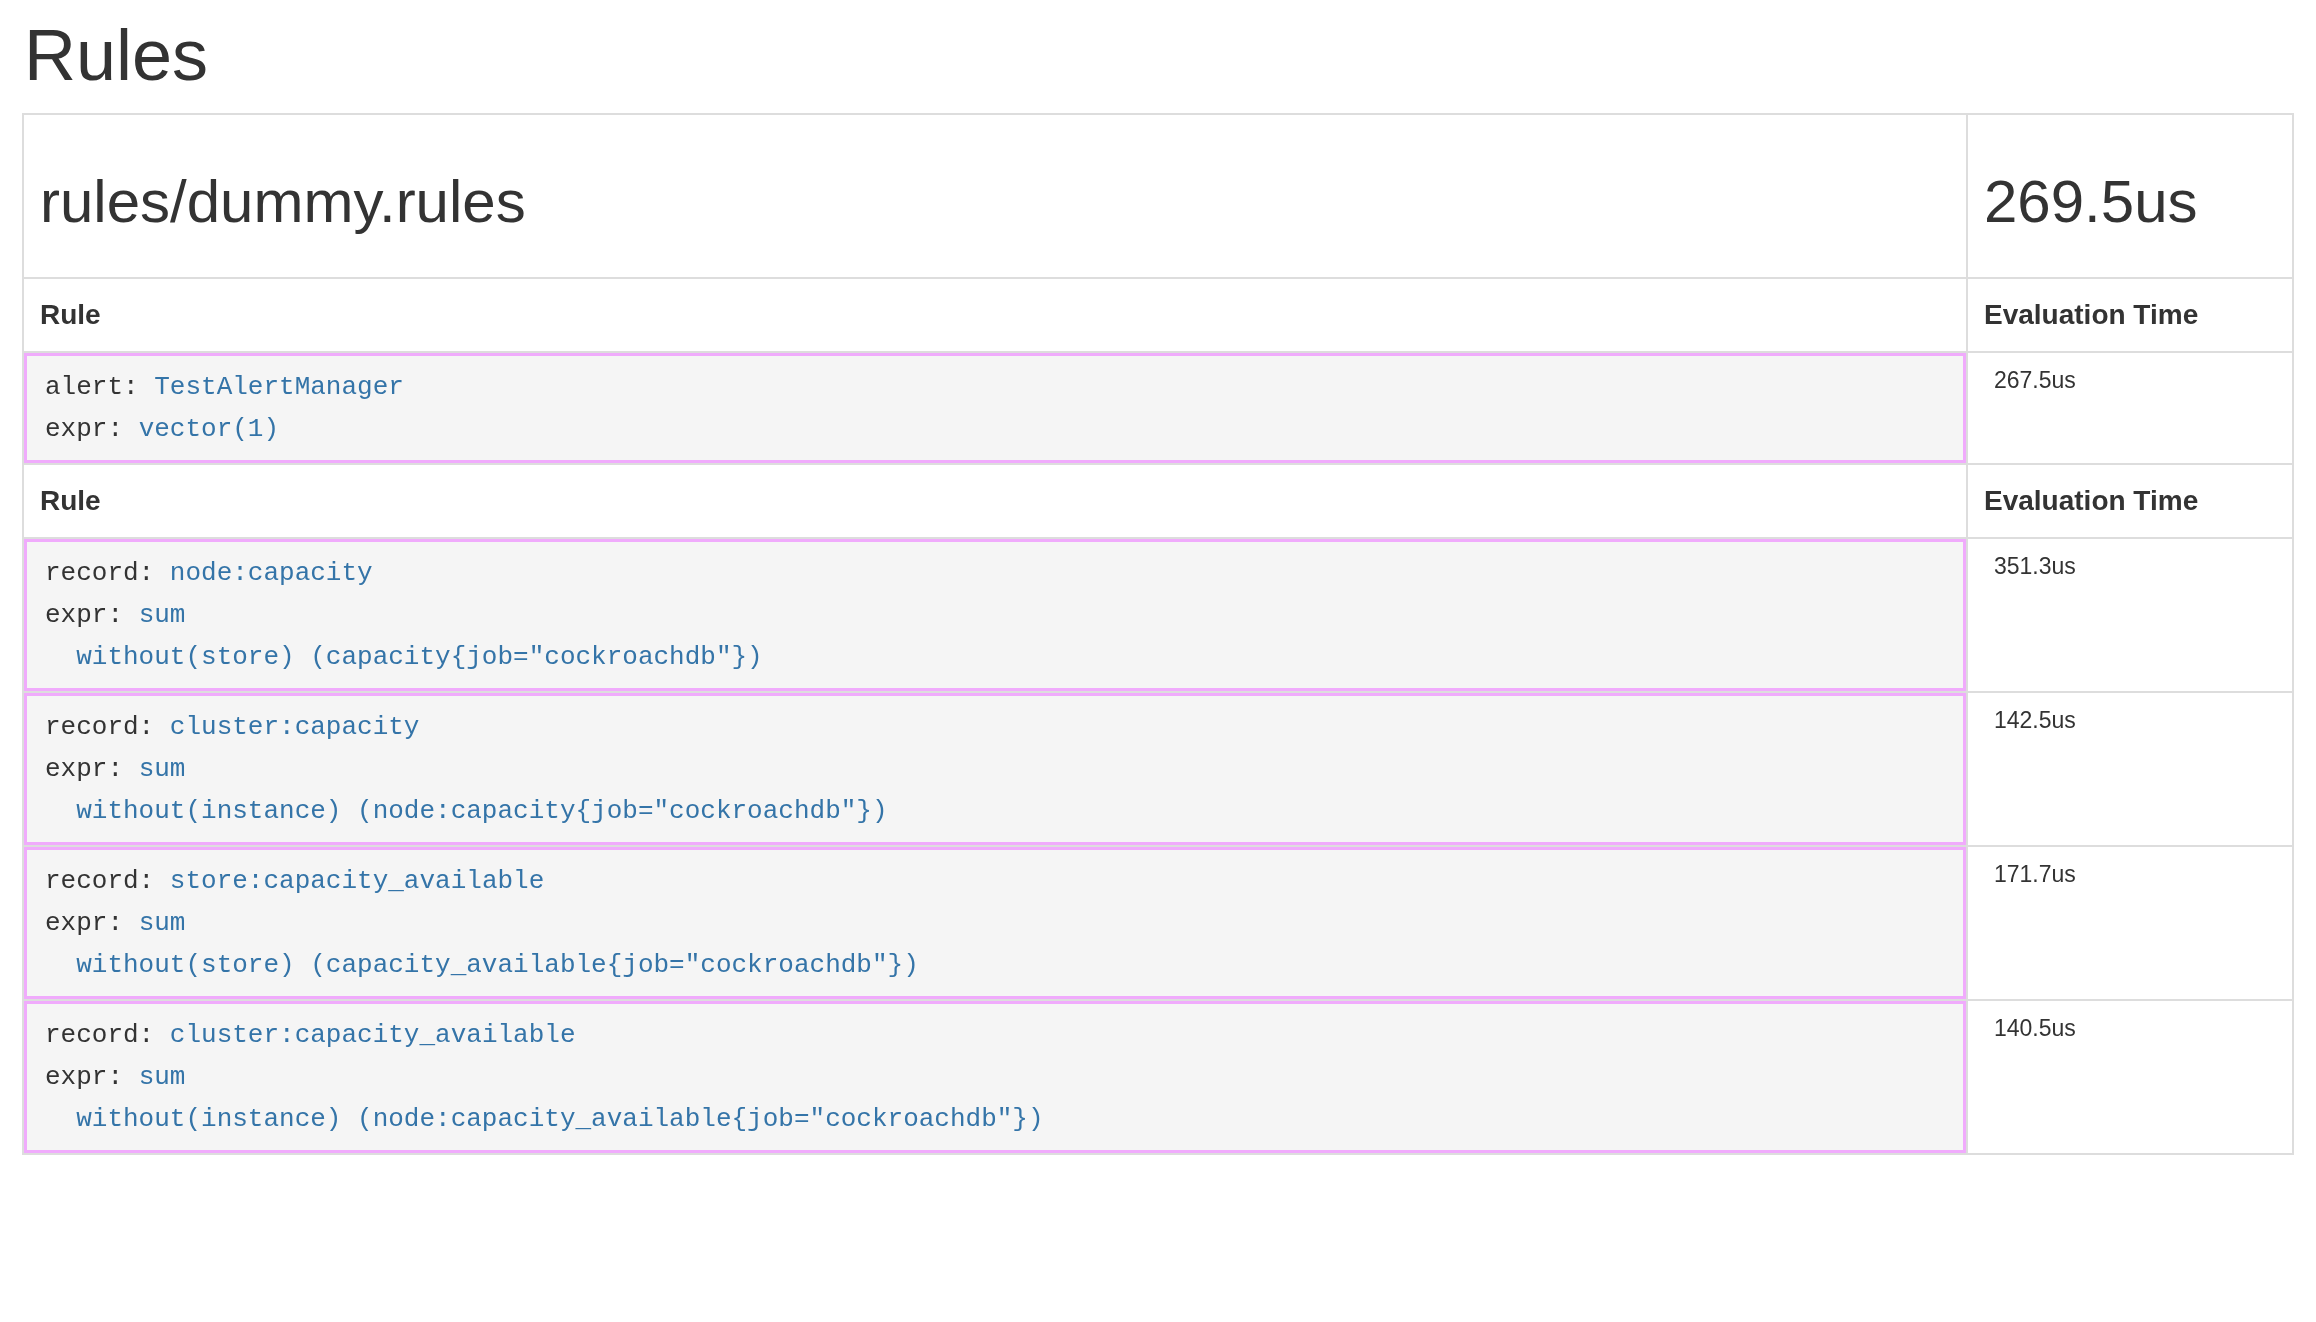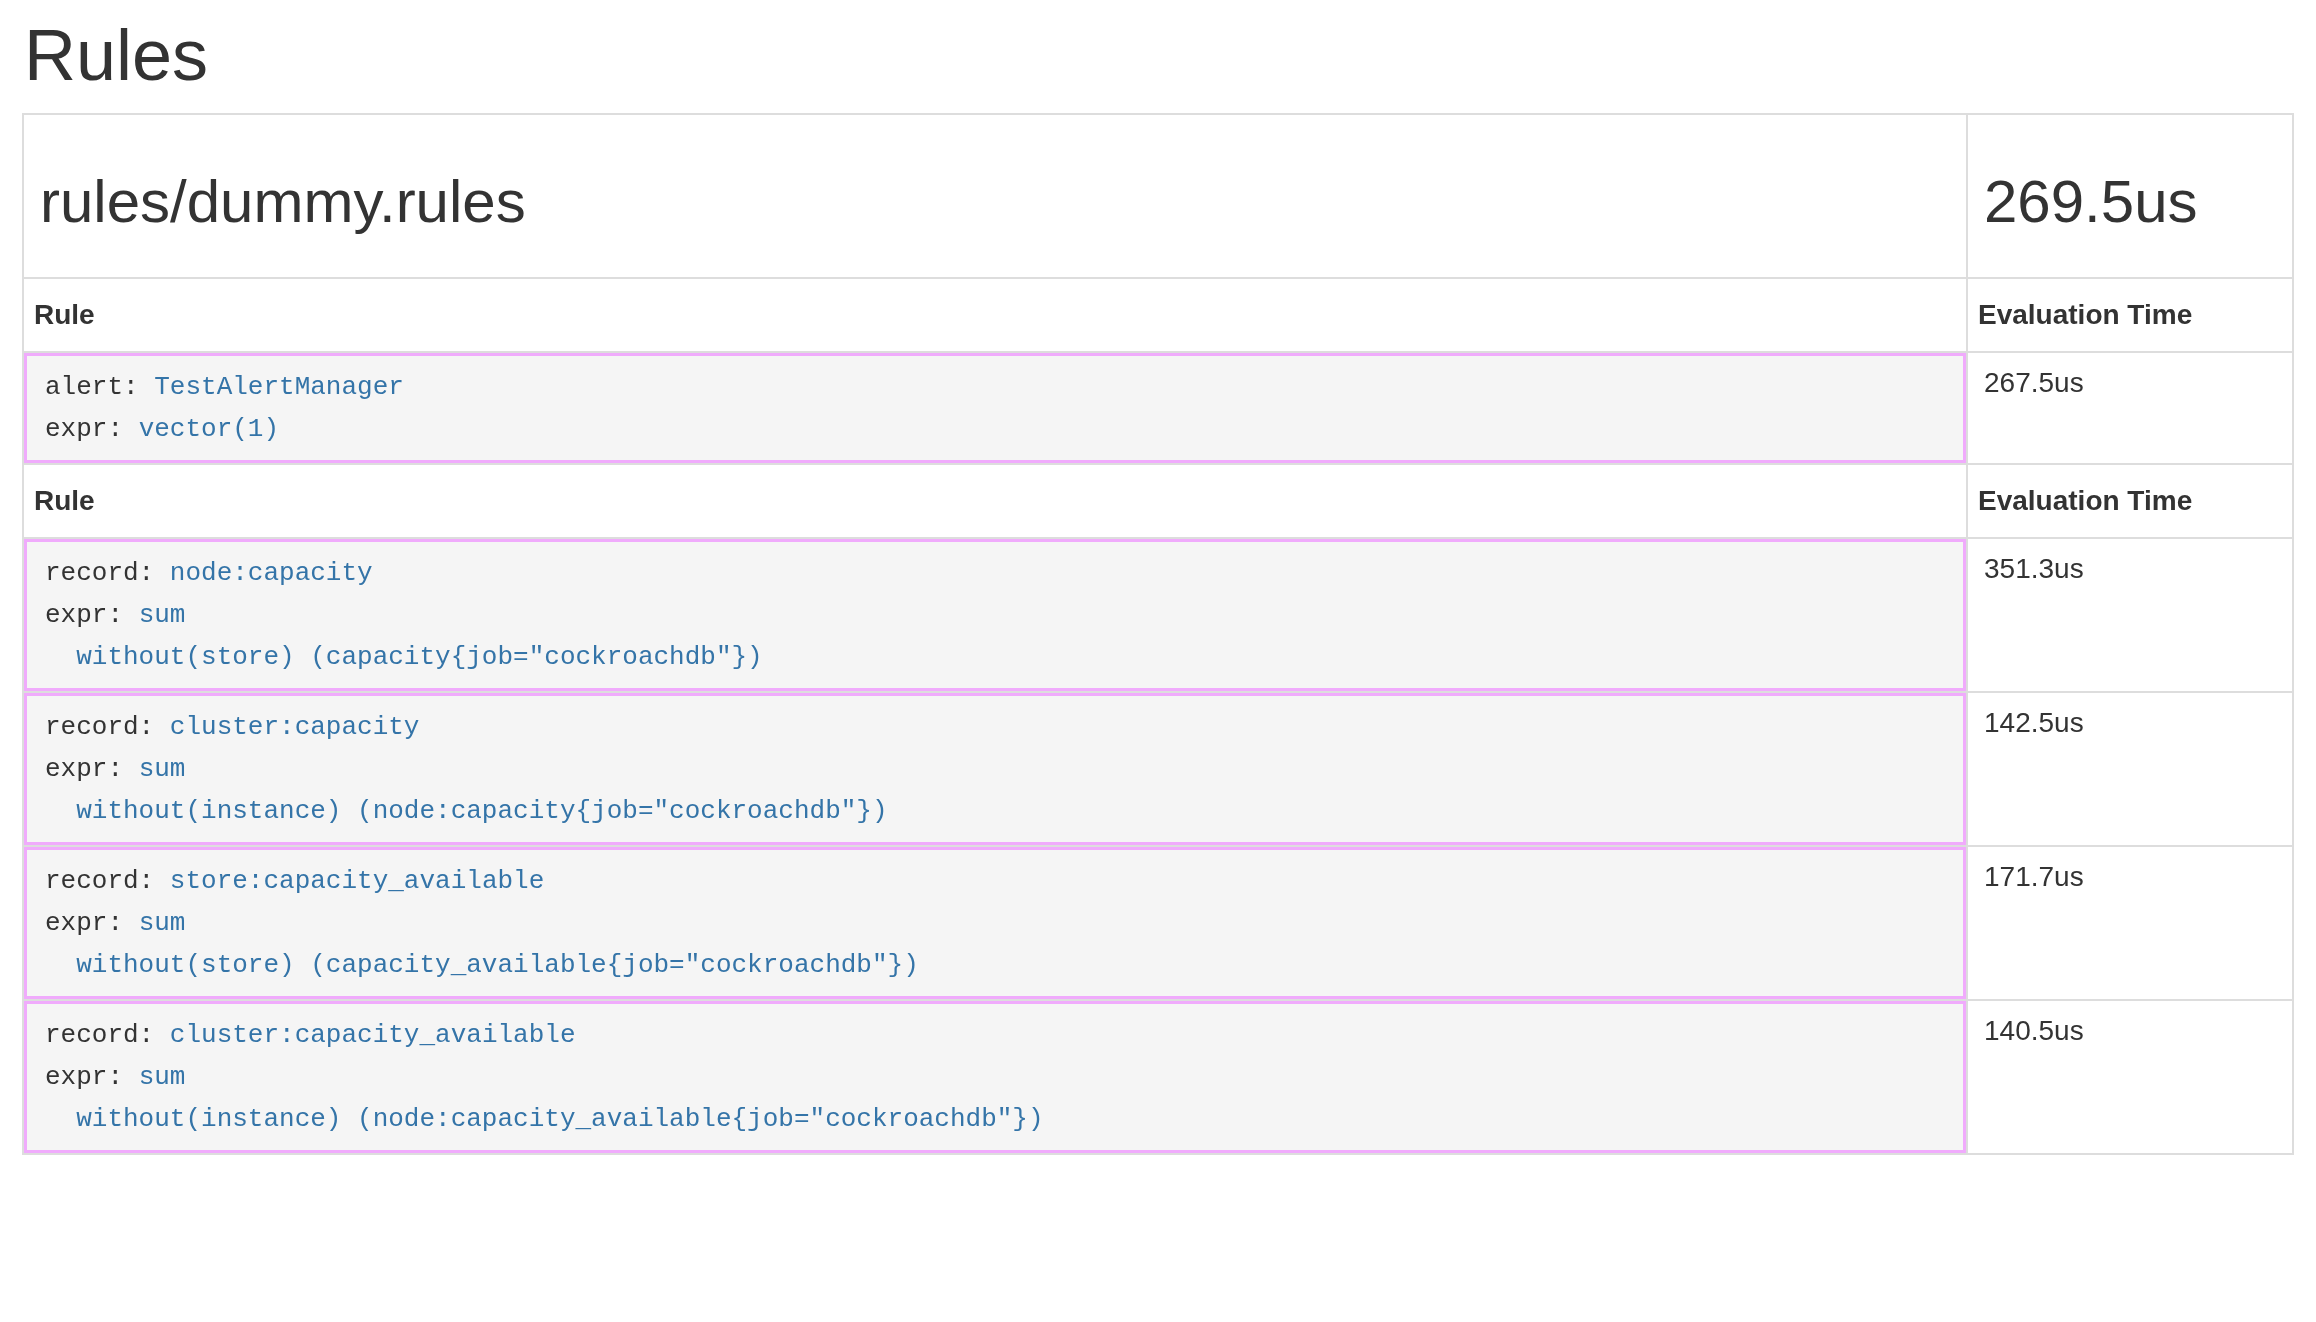--- a/index.html
+++ b/index.html
@@ -21,38 +21,38 @@
   table.rules-table{
     width:100%;border-collapse:collapse;table-layout:fixed;
     background:#fff;
   }
   col.col-eval{width:326px;}
   .rules-table th,.rules-table td{
     border:2px solid var(--border);
     vertical-align:top;text-align:left;margin-top:32px;
   }
   .rules-table th{
-    padding:20px 10px;font-size:28px;font-weight:bold;color:var(--text);
+    padding:20px 16px;font-size:28px;font-weight:bold;color:var(--text);
   }
   td.group-cell{padding:16px;background:#fff;}
   .group-cell h2{
     margin:38px 0 26px;font-size:60px;font-weight:500;line-height:66px;
     color:var(--text);white-space:nowrap;overflow:hidden;
   }
   td.rule-cell{padding:3px;background:#f0abfc;}
   pre.rule-pre{
     margin:0;border:0;border-radius:0;
     background:var(--codebg);
     padding:10px 18px;
     font-family:"Liberation Mono",monospace;
     font-size:26px;line-height:42px;color:var(--text);
     white-space:pre;overflow:hidden;
   }
   td.eval-cell{
-    padding:14px 16px;font-size:28px;color:var(--text);background:#fff;
+    padding:14px 26px;font-size:23px;color:var(--text);background:#fff;
   }
   a.code-link{color:var(--link);text-decoration:none;cursor:pointer;}
 </style>
 </head>
 <body>
 
 <div class="screen">
   <div class="content">
     <h1 class="page-title">Rules</h1>
     <table class="rules-table">

